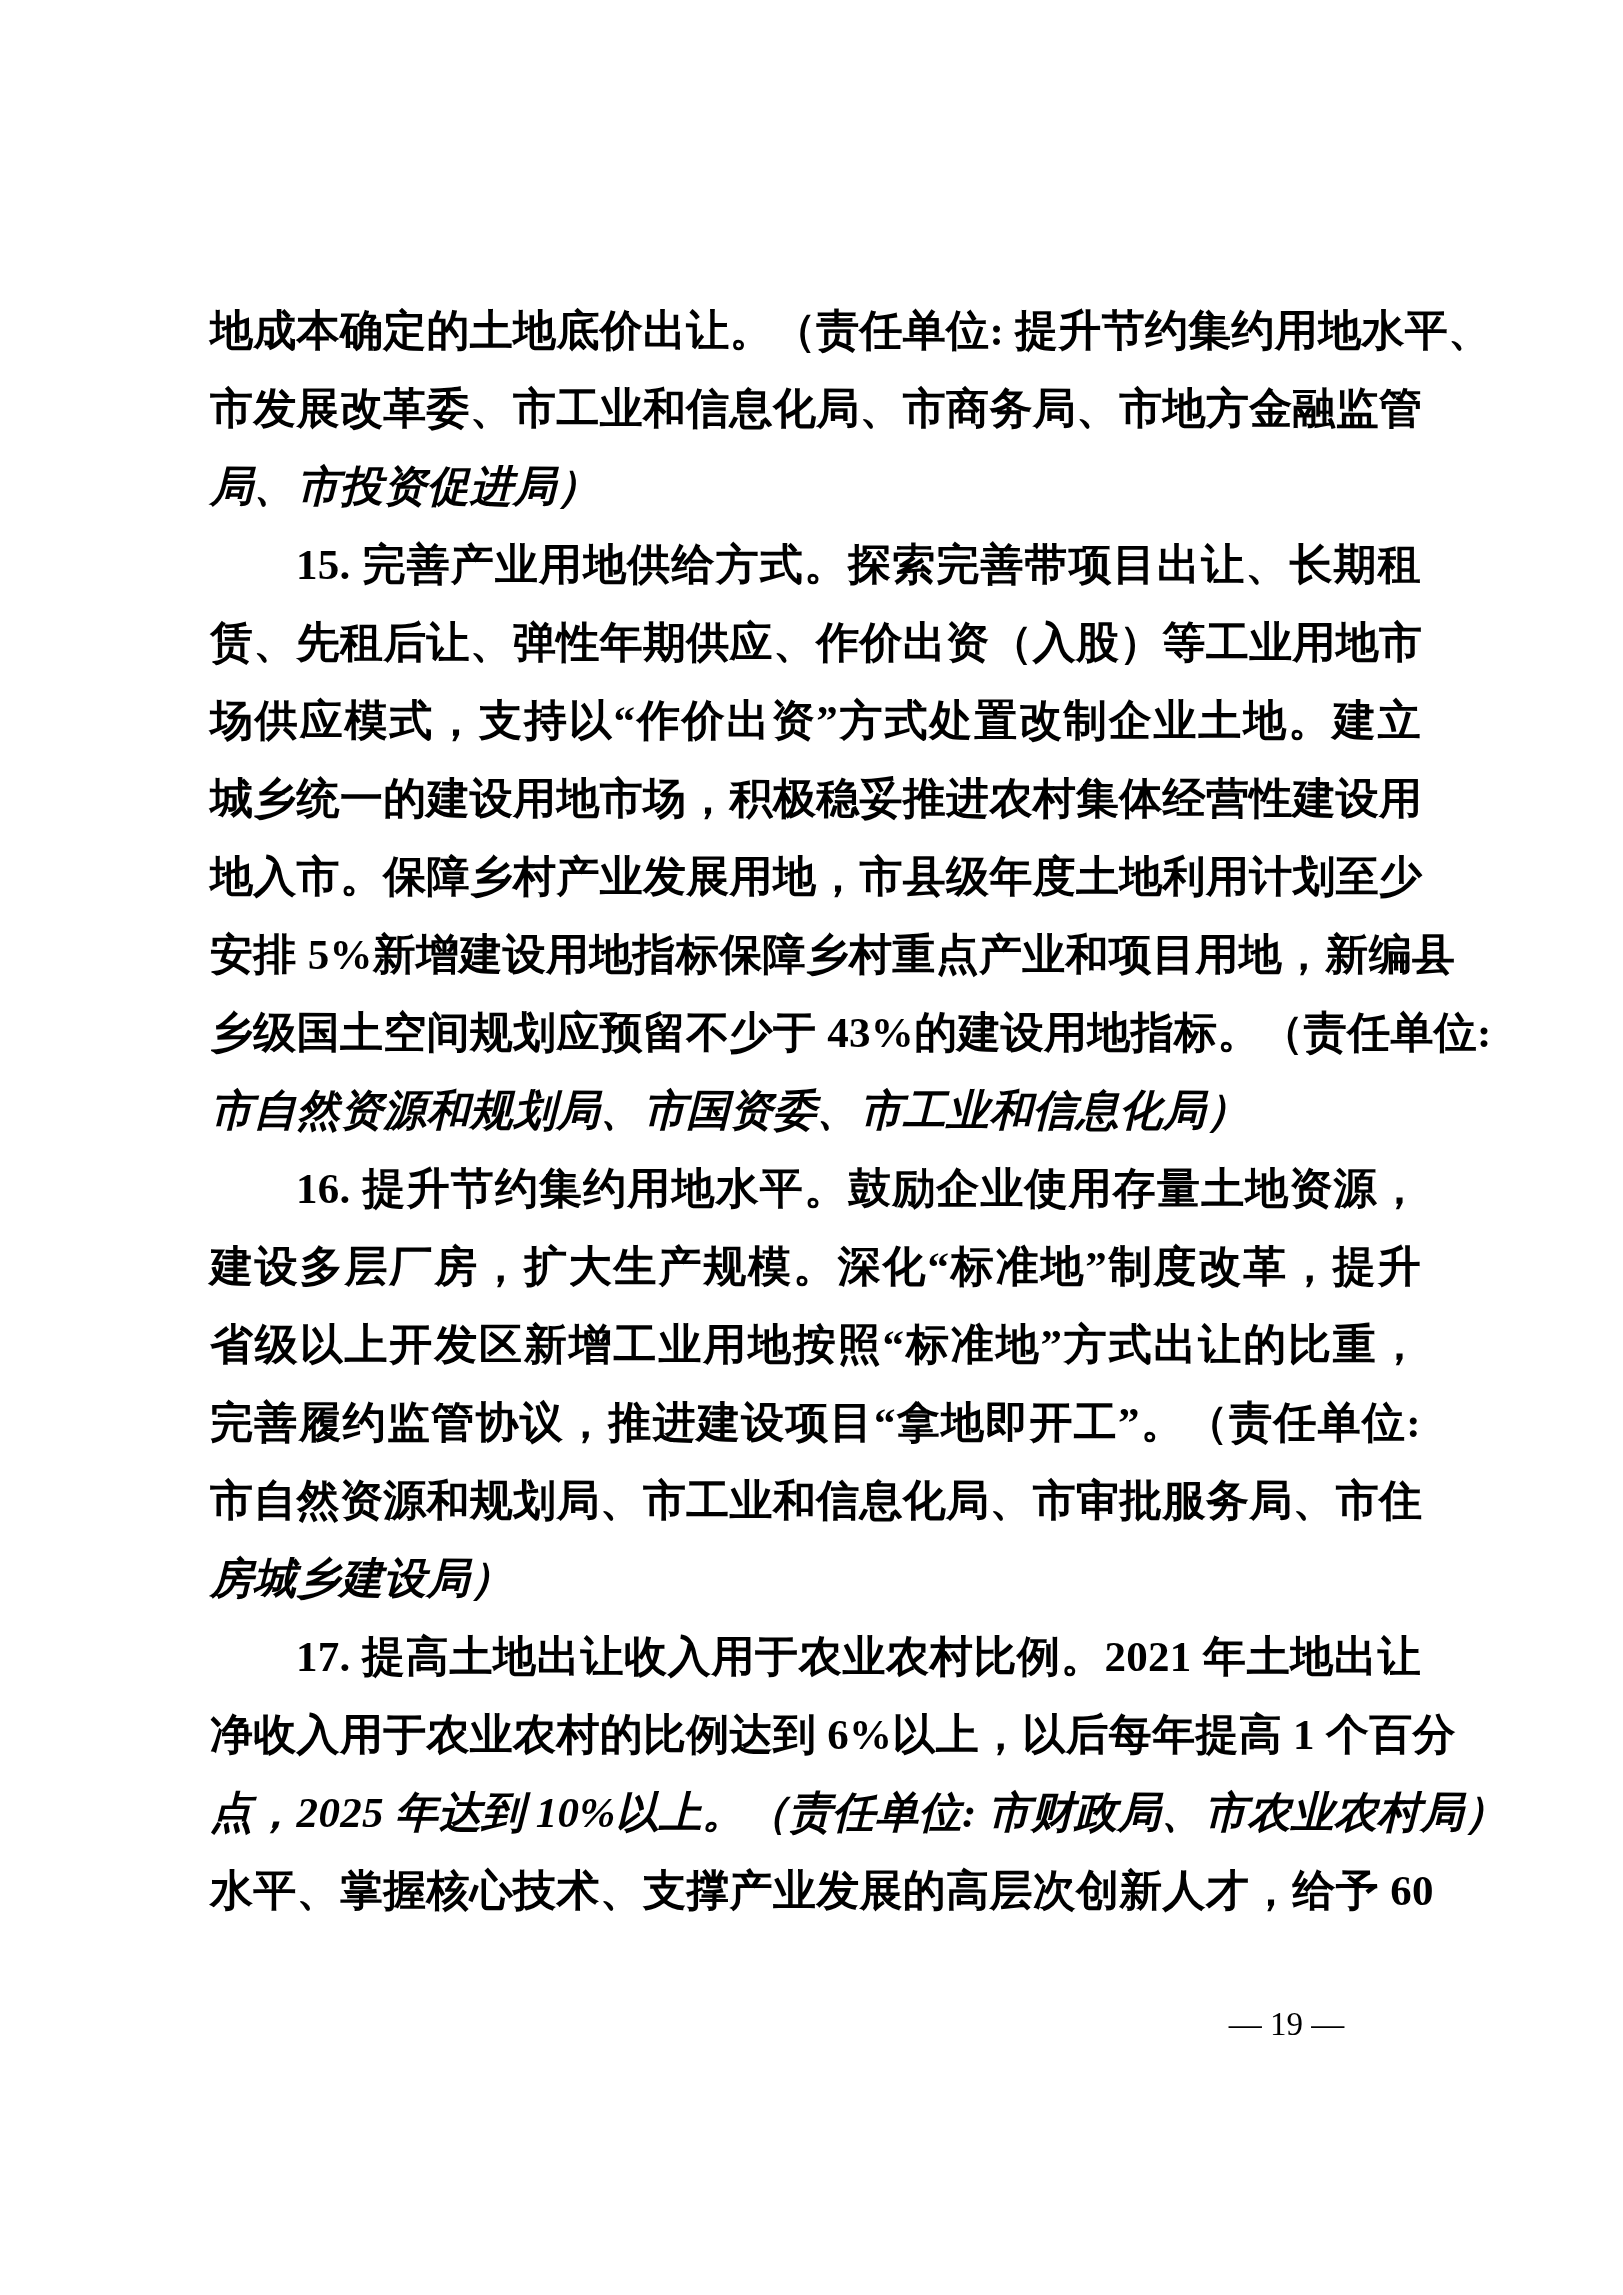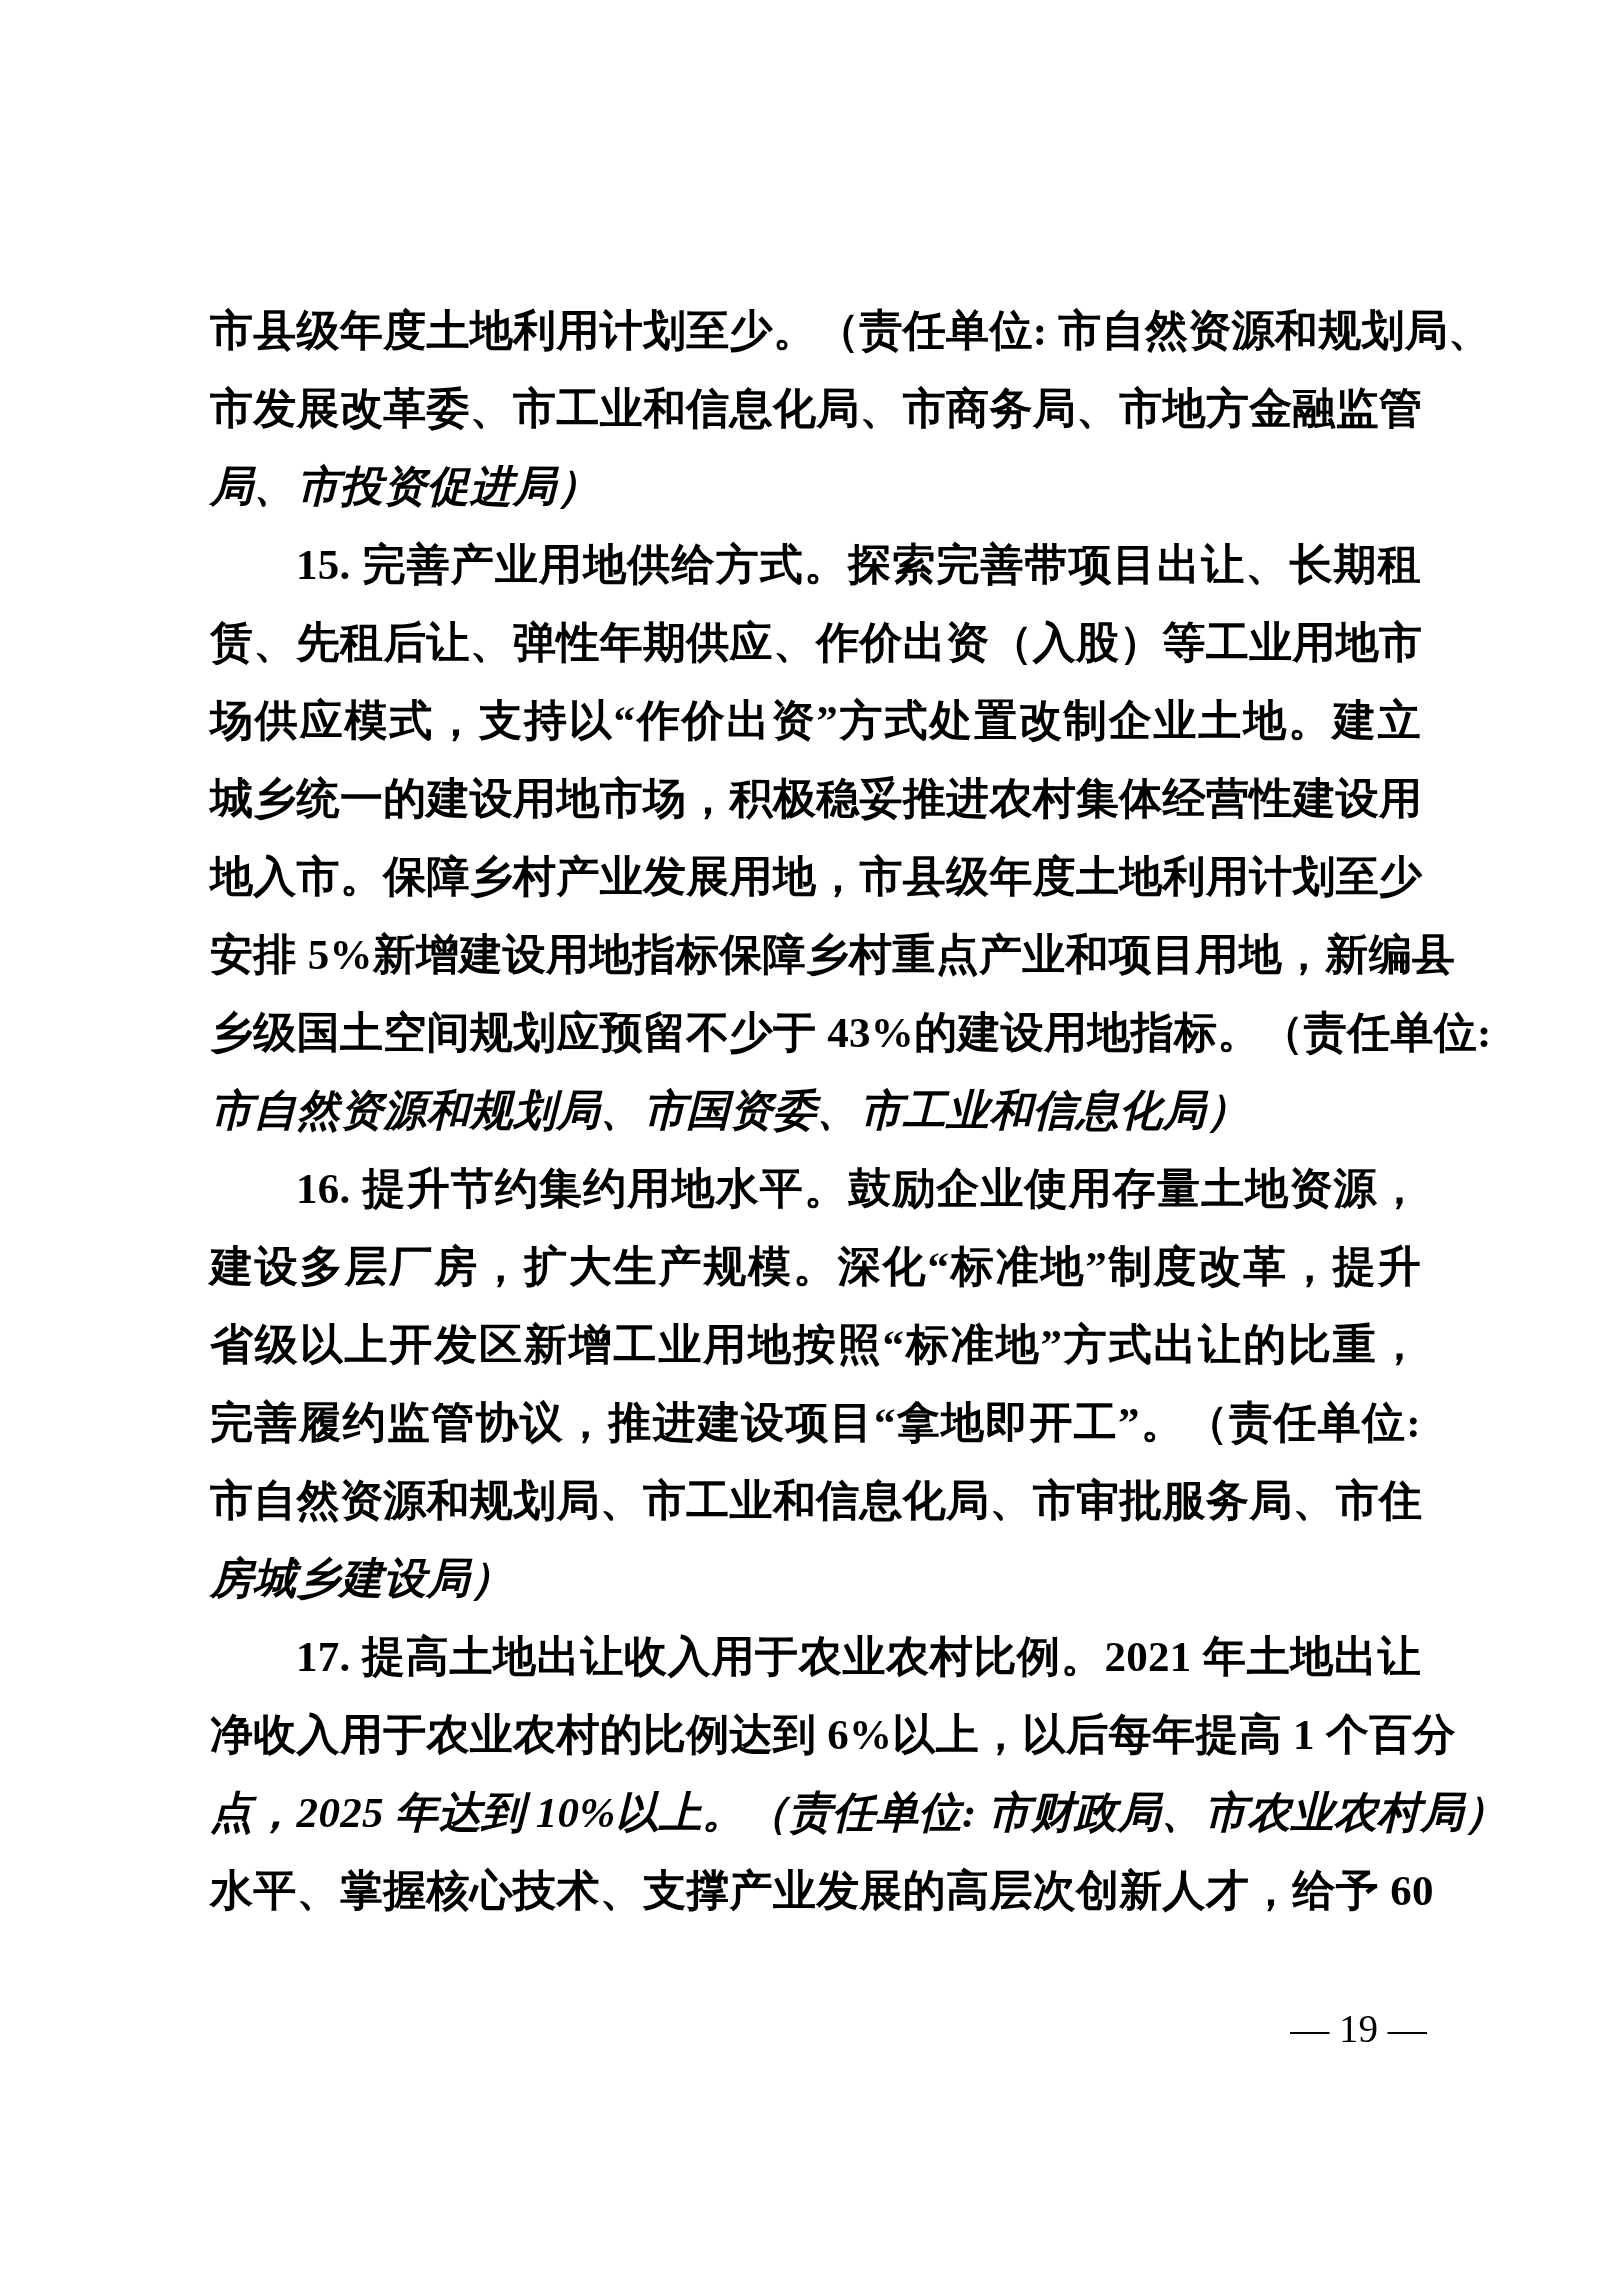--- a/index.html
+++ b/index.html
@@ -38,35 +38,35 @@
     text-align: right;
     text-align-last: left;
     font-style: italic;
   }
   .line.indent {
     padding-left: 86px;
   }
   .page-number {
     position: absolute;
     top: 2006px;
-    left: 1270px;
+    left: 1198px;
     width: 177px;
-    font-size: 39px;
+    font-size: 33px;
     font-weight: normal;
     text-align: center;
     font-family: "Liberation Serif", "DejaVu Serif", serif;
     color: #000000;
   }
 </style>
 </head>
 <body>
 
 <div class="page">
   <div class="textblock">
-    <div class="line">市县级年度土地利用计划至少。（责任单位: 市自然资源和规划局、</div>
+    <div class="line">地成本确定的土地底价出让。（责任单位: 提升节约集约用地水平、</div>
     <div class="line">市发展改革委、市工业和信息化局、市商务局、市地方金融监管</div>
     <div class="line para-end">局、市投资促进局）</div>
     <div class="line indent">15. 完善产业用地供给方式。探索完善带项目出让、长期租</div>
     <div class="line">赁、先租后让、弹性年期供应、作价出资（入股）等工业用地市</div>
     <div class="line">场供应模式，支持以“作价出资”方式处置改制企业土地。建立</div>
     <div class="line">城乡统一的建设用地市场，积极稳妥推进农村集体经营性建设用</div>
     <div class="line">地入市。保障乡村产业发展用地，市县级年度土地利用计划至少</div>
     <div class="line">安排 5%新增建设用地指标保障乡村重点产业和项目用地，新编县</div>
     <div class="line">乡级国土空间规划应预留不少于 43%的建设用地指标。（责任单位:</div>
     <div class="line para-end">市自然资源和规划局、市国资委、市工业和信息化局）</div>

